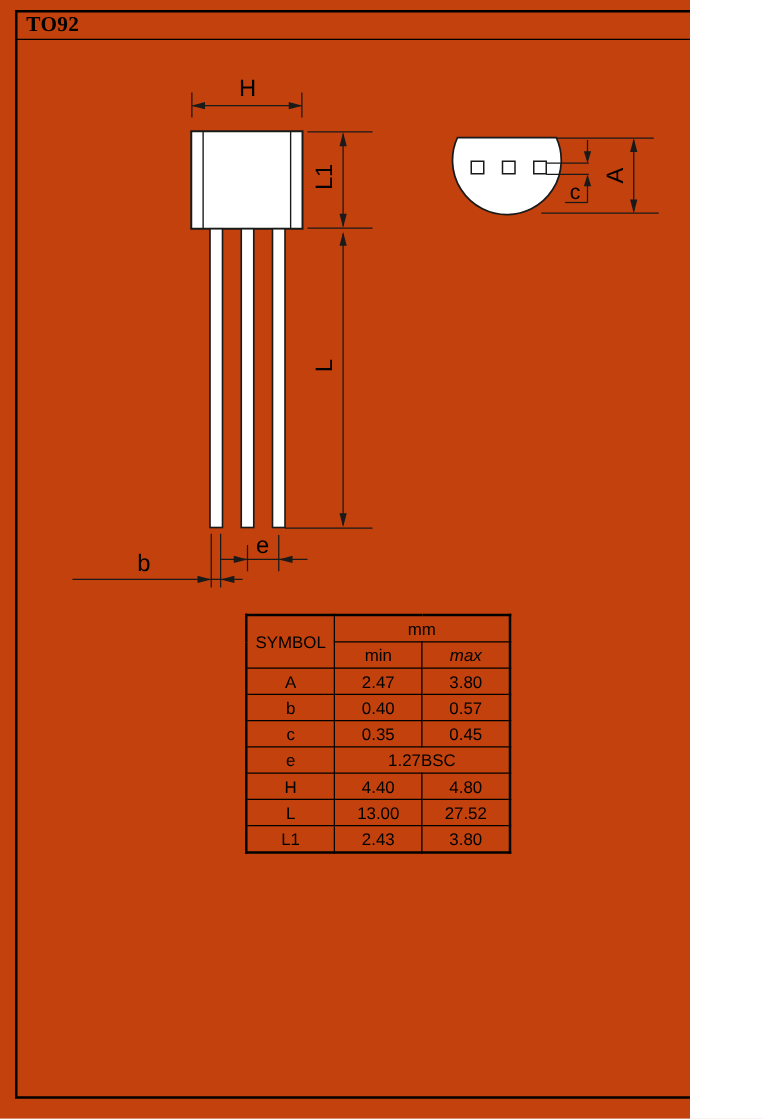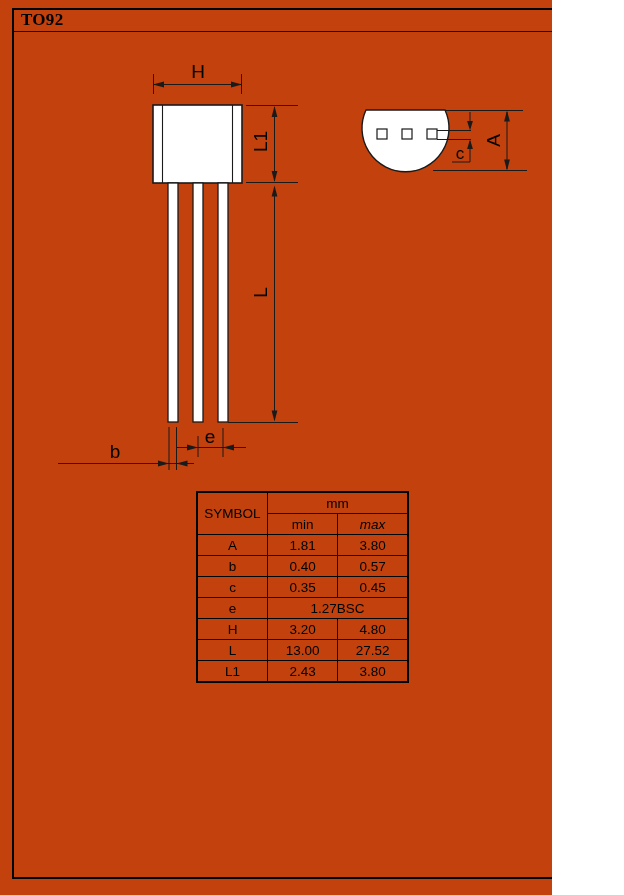--- a/index.html
+++ b/index.html
@@ -133,40 +133,40 @@
         <tr>
       <td class="c-sym" rowspan="2">SYMBOL</td>
       <td colspan="2">mm</td>
     </tr>
     <tr>
       <td class="c-min">min</td>
       <td class="c-max">max</td>
     </tr>
     <tr>
       <td>A</td>
-      <td>1.81</td>
+      <td>2.47</td>
       <td>3.80</td>
     </tr>
     <tr>
       <td>b</td>
       <td>0.40</td>
       <td>0.57</td>
     </tr>
     <tr>
       <td>c</td>
       <td>0.35</td>
       <td>0.45</td>
     </tr>
     <tr>
       <td>e</td>
       <td colspan="2">1.27BSC</td>
     </tr>
     <tr>
       <td>H</td>
-      <td>3.20</td>
+      <td>4.40</td>
       <td>4.80</td>
     </tr>
     <tr>
       <td>L</td>
       <td>13.00</td>
       <td>27.52</td>
     </tr>
     <tr>
       <td>L1</td>
       <td>2.43</td>

